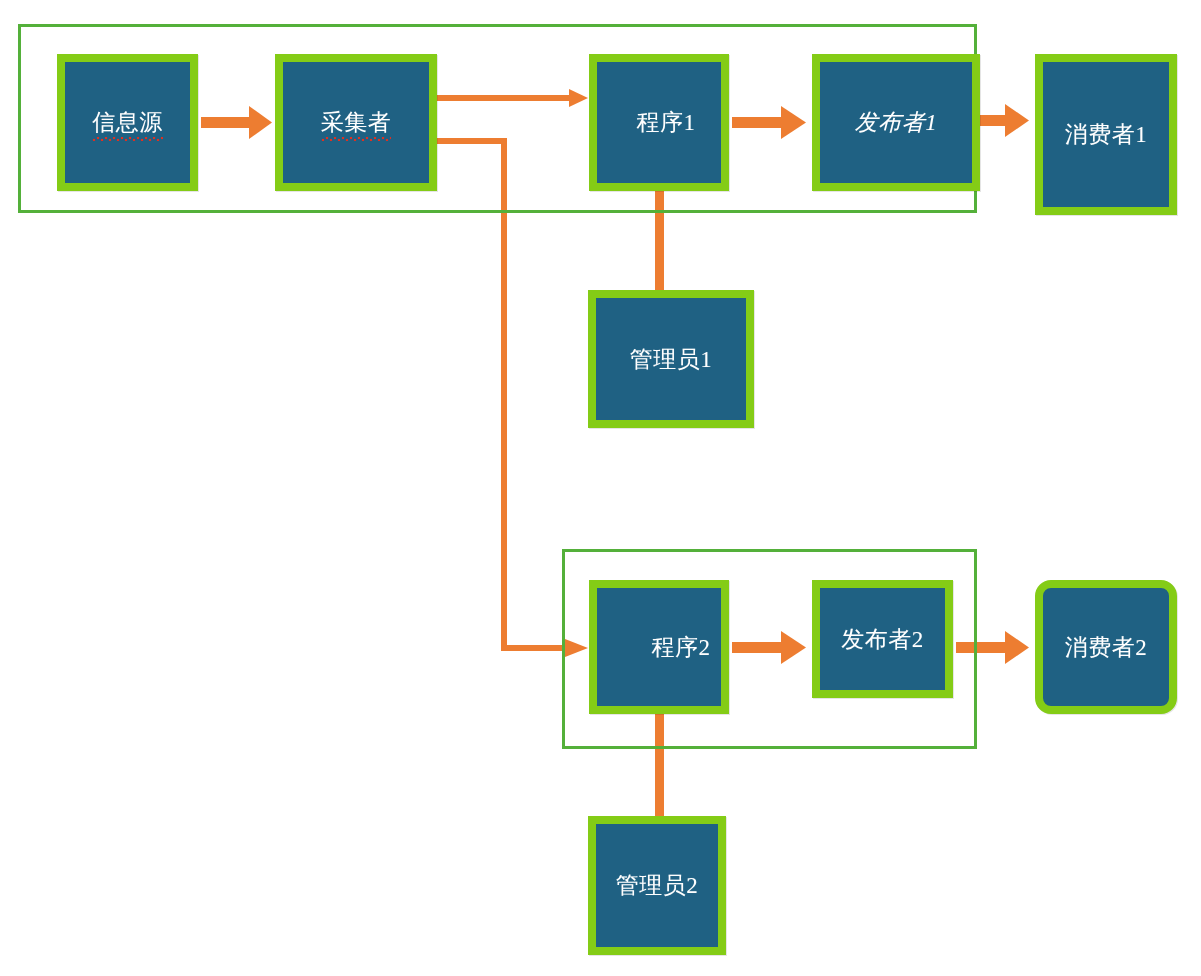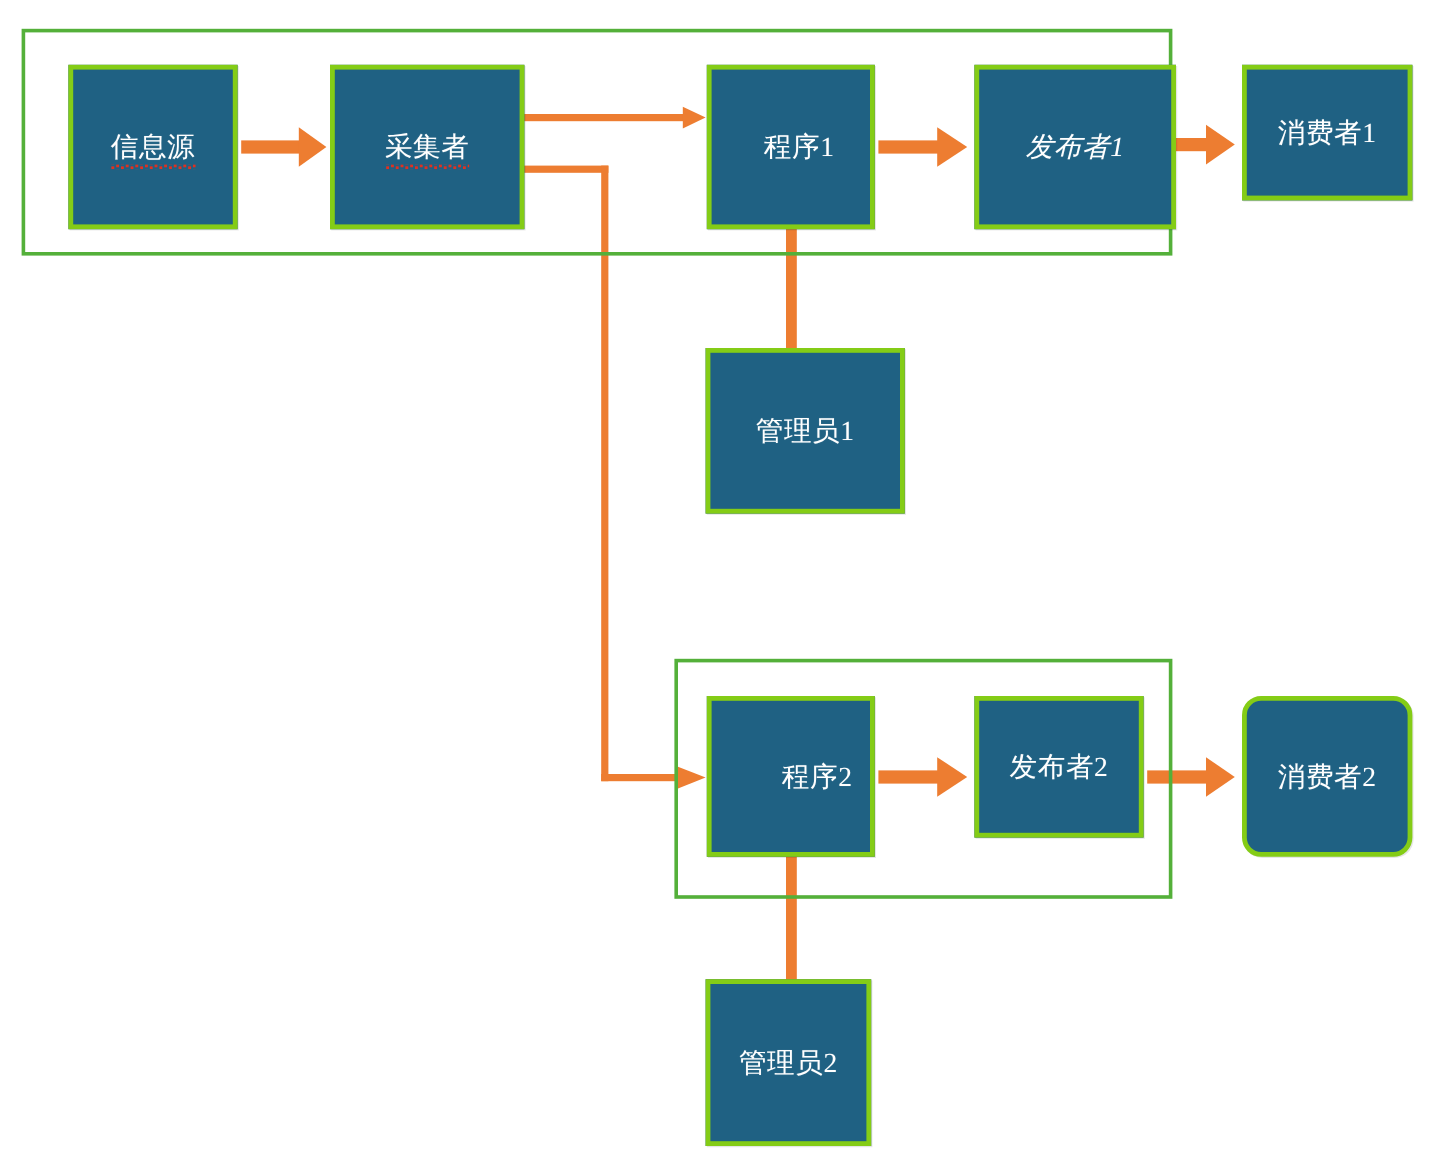--- a/index.html
+++ b/index.html
@@ -31,21 +31,21 @@
     position: absolute;
     box-sizing: border-box;
     border: 3px solid #54B03A;
     background: transparent;
   }
   
   .node {
     position: absolute;
     box-sizing: border-box;
     background: #1F6183;
-    border: 4px solid #84cc16;
+    border: 8px solid #84cc16;
     box-shadow: 1px 1px 0 0 rgba(0,0,0,0.10);
     display: flex;
     align-items: center;
     justify-content: center;
     color: #FFFFFF;
   }
   .node .label {
     font-size: 23px;
     line-height: 1;
     letter-spacing: 0.5px;
@@ -134,21 +134,21 @@
   </div>
 
   <div class="node" style="left:589px; top:54px; width:140px; height:137px;padding-left:14px;">
     <span class="label">程序1</span>
   </div>
 
   <div class="node" style="left:812px; top:54px; width:168px; height:137px;font-style:italic;">
     <span class="label">发布者1</span>
   </div>
 
-  <div class="node" style="left:1035px; top:54px; width:142px; height:113px;">
+  <div class="node" style="left:1035px; top:54px; width:142px; height:161px;">
     <span class="label">消费者1</span>
   </div>
 
   <div class="node" style="left:588px; top:290px; width:166px; height:138px;">
     <span class="label">管理员1</span>
   </div>
 
   <div class="node" style="left:589px; top:580px; width:140px; height:134px;padding-left:44px;">
     <span class="label">程序2</span>
   </div>

